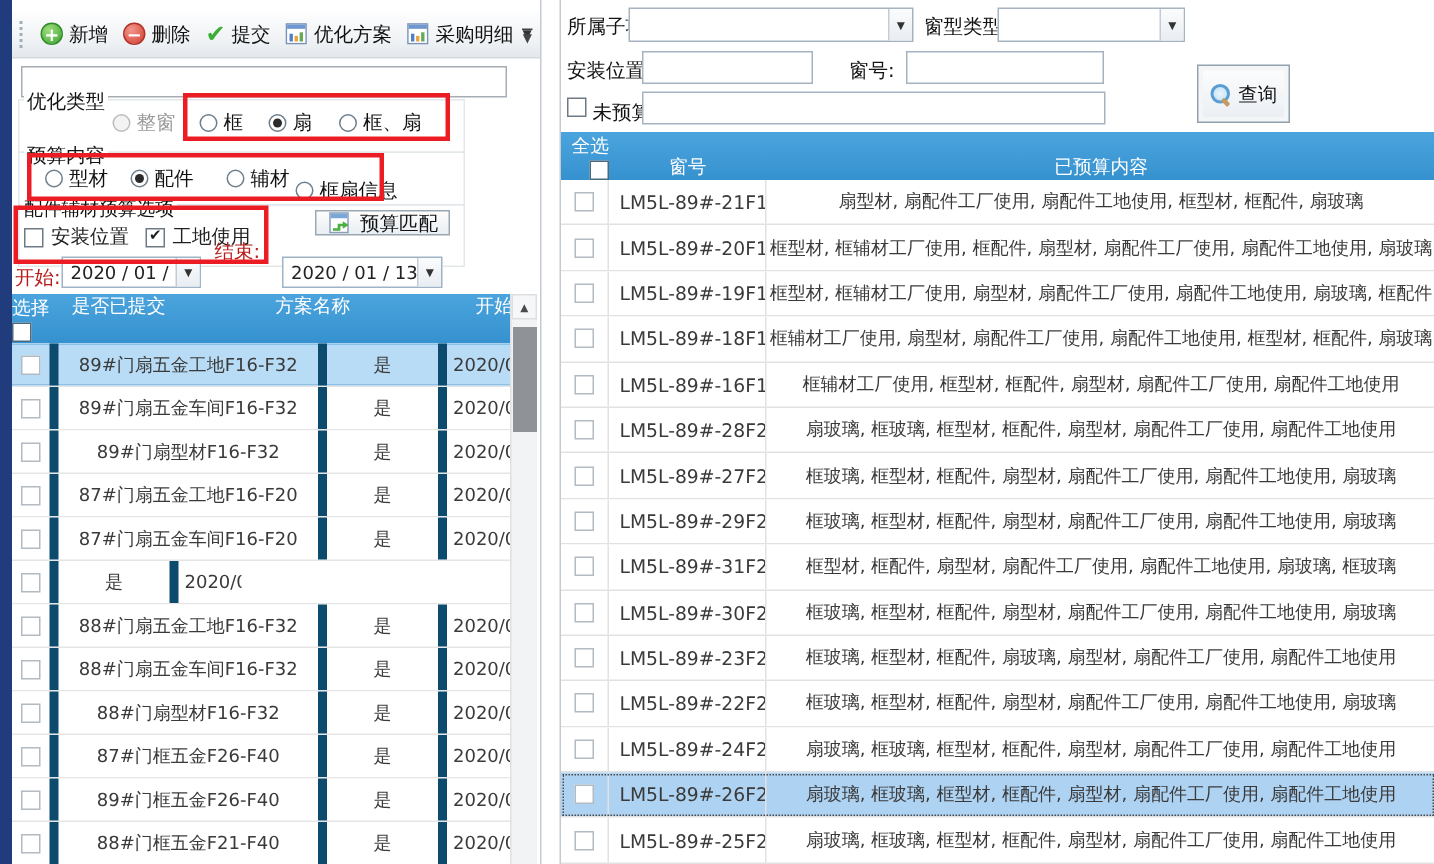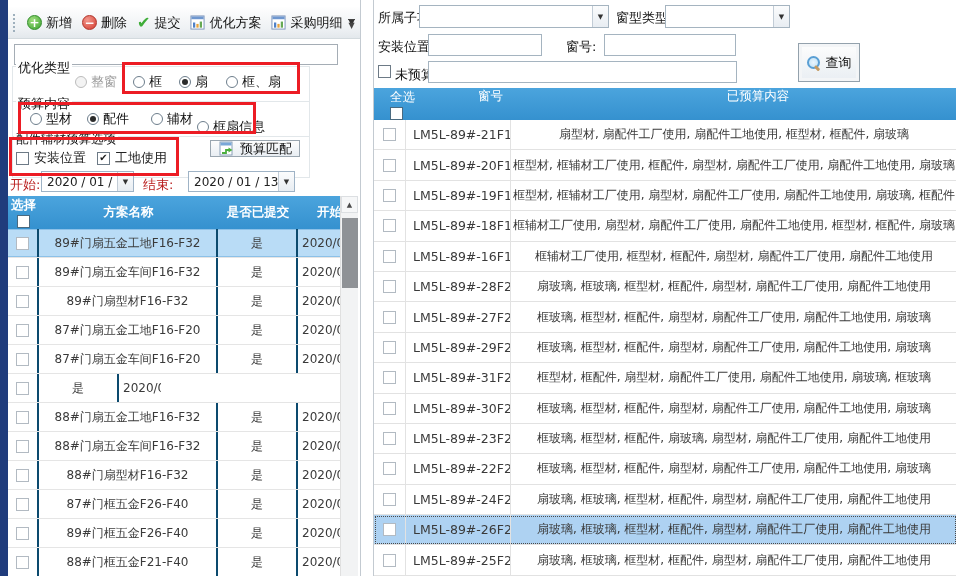--- a/index.html
+++ b/index.html
@@ -81,42 +81,42 @@
     background:linear-gradient(#fdfdfd,#e9eef3); display:flex; align-items:center; justify-content:center; gap:6px;
     font-family:inherit; font-size:13px; color:#111; }
 
   .redbox { border:3px solid #ec1c24; background:transparent; pointer-events:none; z-index:5; }
   .rb1 { left:114px; top:62px;  width:178px; height:32px; }
   .rb2 { left:10px;  top:102px; width:238px; height:32px; }
   .rb3 { left:1px;   top:137px; width:170px; height:39px; }
 
   .date-label { font-size:13px; color:#b91c1c; white-space:nowrap; }
   .dl1 { left:2px;  top:176px; }
-  .dl2 { left:135px; top:176px; }
+  .dl2 { left:135px; top:159px; }
   .date-combo { top:171px; height:21px; border:1px solid #9fb3c6; background:#fff; display:flex; align-items:center; }
   .dc1 { left:33px;  width:93px; }
   .dc2 { left:180px; width:107px; }
   .date-combo .dval { flex:1; font-size:12px; padding-left:5px; white-space:nowrap; overflow:hidden; }
   .drop-btn { width:16px; height:100%; background:linear-gradient(#fbfcfd,#e8edf2); border-left:1px solid #c2ccd6;
     display:flex; align-items:center; justify-content:center; font-size:7px; color:#333; flex:none; }
 
   
   .left-table { left:0; top:196px; width:350px; height:380px; background:#fff; overflow:hidden; }
   .lt-main { position:absolute; left:0; top:0; width:332px; height:380px; }
   .lt-header { display:flex; height:33px; background:linear-gradient(180deg,#4ba4dd,#3591cf);
     color:#fff; font-size:12.5px; }
-  .lth { display:flex; align-items:center; justify-content:center; overflow:hidden; white-space:nowrap;font-weight:bold; }
+  .lth { display:flex; align-items:flex-start; justify-content:center; overflow:hidden; white-space:nowrap; }
   .lth.c1 { width:31px; flex-direction:column; justify-content:flex-start; padding-top:1px; gap:1px; }
   .lth.c2 { width:179px; }
   .lth.c3 { width:80px; }
   .lth.c4 { width:42px; justify-content:flex-start; padding-left:19px; }
   .hdr-cbx { width:13px; height:13px; background:#fff; border:1px solid #4a6a80; flex:none; }
   .lrow { display:flex; height:29px; border-bottom:1px solid #e5e5e5; background:#fff; }
   .lrow.selected { background:#b9dcf6; box-shadow: inset 0 1px 0 #8cc1e8, inset 0 -1px 0 #8cc1e8; }
-  .lc { display:flex; align-items:center; justify-content:center; border-right:2px solid #0c4a6e;
+  .lc { display:flex; align-items:center; justify-content:center; border-right:6px solid #0c4a6e;
     overflow:hidden; white-space:nowrap; font-size:12px; color:#3a3a3a; }
   .lc.c1 { width:31px; }
   .lc.c2 { width:179px; }
   .lc.c3 { width:80px; }
   .lc.c4 { width:42px; border-right:none; justify-content:flex-start; padding-left:4px; }
   .row-cbx { width:13px; height:13px; border:1px solid #b2bac2; background:#fff; flex:none; }
 
   .lt-scroll { position:absolute; left:332px; top:0; width:18px; height:380px; background:#f2f3f4; border-left:1px solid #e0e0e0; }
   .sb-up { height:17px; background:#f6f7f8; border:1px solid #dcdfe2; display:flex; align-items:center; justify-content:center;
     font-size:7px; color:#4a4a4a; }
@@ -145,21 +145,21 @@
     font-family:inherit; font-size:13px; color:#111; box-shadow:0 0 0 3px #f3f5f7 inset; }
   .mag { width:14px; height:14px; position:relative; flex:none; }
   .mag::before { content:''; position:absolute; left:0; top:0; width:9px; height:9px;
     border:2px solid #5a9fd4; border-radius:50%; background:radial-gradient(#eaf5fd,#bfe0f5); }
   .mag::after { content:''; position:absolute; left:9.5px; top:9.5px; width:6px; height:3px;
     background:#c49a62; transform:rotate(45deg); transform-origin:left top; border-radius:1px; }
 
   
   .right-table { left:0; top:88px; width:583px; height:488px; overflow:hidden; background:#fff; }
   .rt-header { display:flex; height:32px; background:linear-gradient(180deg,#4ba4dd,#3591cf); color:#fff; font-size:12.5px; }
-  .rth { display:flex; align-items:flex-start; justify-content:center; overflow:hidden; white-space:nowrap;margin-left:16px; }
+  .rth { display:flex; align-items:flex-end; justify-content:center; overflow:hidden; white-space:nowrap; }
   .rth.c1 { width:32px; flex-direction:column; justify-content:flex-start; padding-top:1px; gap:1px; }
   .rth.c2 { width:105px; }
   .rth.c3 { flex:1; }
   .rrow { display:flex; height:30.4px; border-bottom:1px solid #e2e2e2; background:#fff; }
   .rrow.selected { background:#aed2f2; outline:1px dotted #4a4a4a; outline-offset:-2px; }
   .rc { display:flex; align-items:center; border-right:1px solid #e2e2e2; overflow:hidden; white-space:nowrap;
     font-size:12px; color:#3a3a3a; }
   .rc.c1 { width:32px; justify-content:center; }
   .rc.c2 { width:105px; padding-left:7px; font-size:12.5px; }
   .rc.c3 { flex:1; justify-content:center; border-right:none; }
@@ -304,22 +304,22 @@
       <span class="drop-btn">▼</span>
     </div>
 
     <div class="abs left-table">
       <div class="lt-main">
         <div class="lt-header">
           <div class="lth c1">
             <span>选择</span>
             <span class="hdr-cbx"></span>
           </div>
+          <div class="lth c3">是否已提交</div>
           <div class="lth c2">方案名称</div>
-          <div class="lth c3">是否已提交</div>
           <div class="lth c4">开始</div>
         </div>
         <div class="lt-body">
 
         <div class="lrow selected">
               <div class="lc c1">
                 <span class="row-cbx"></span>
               </div>
               <div class="lc c2">89#门扇五金工地F16-F32</div>
               <div class="lc c3">是</div>

